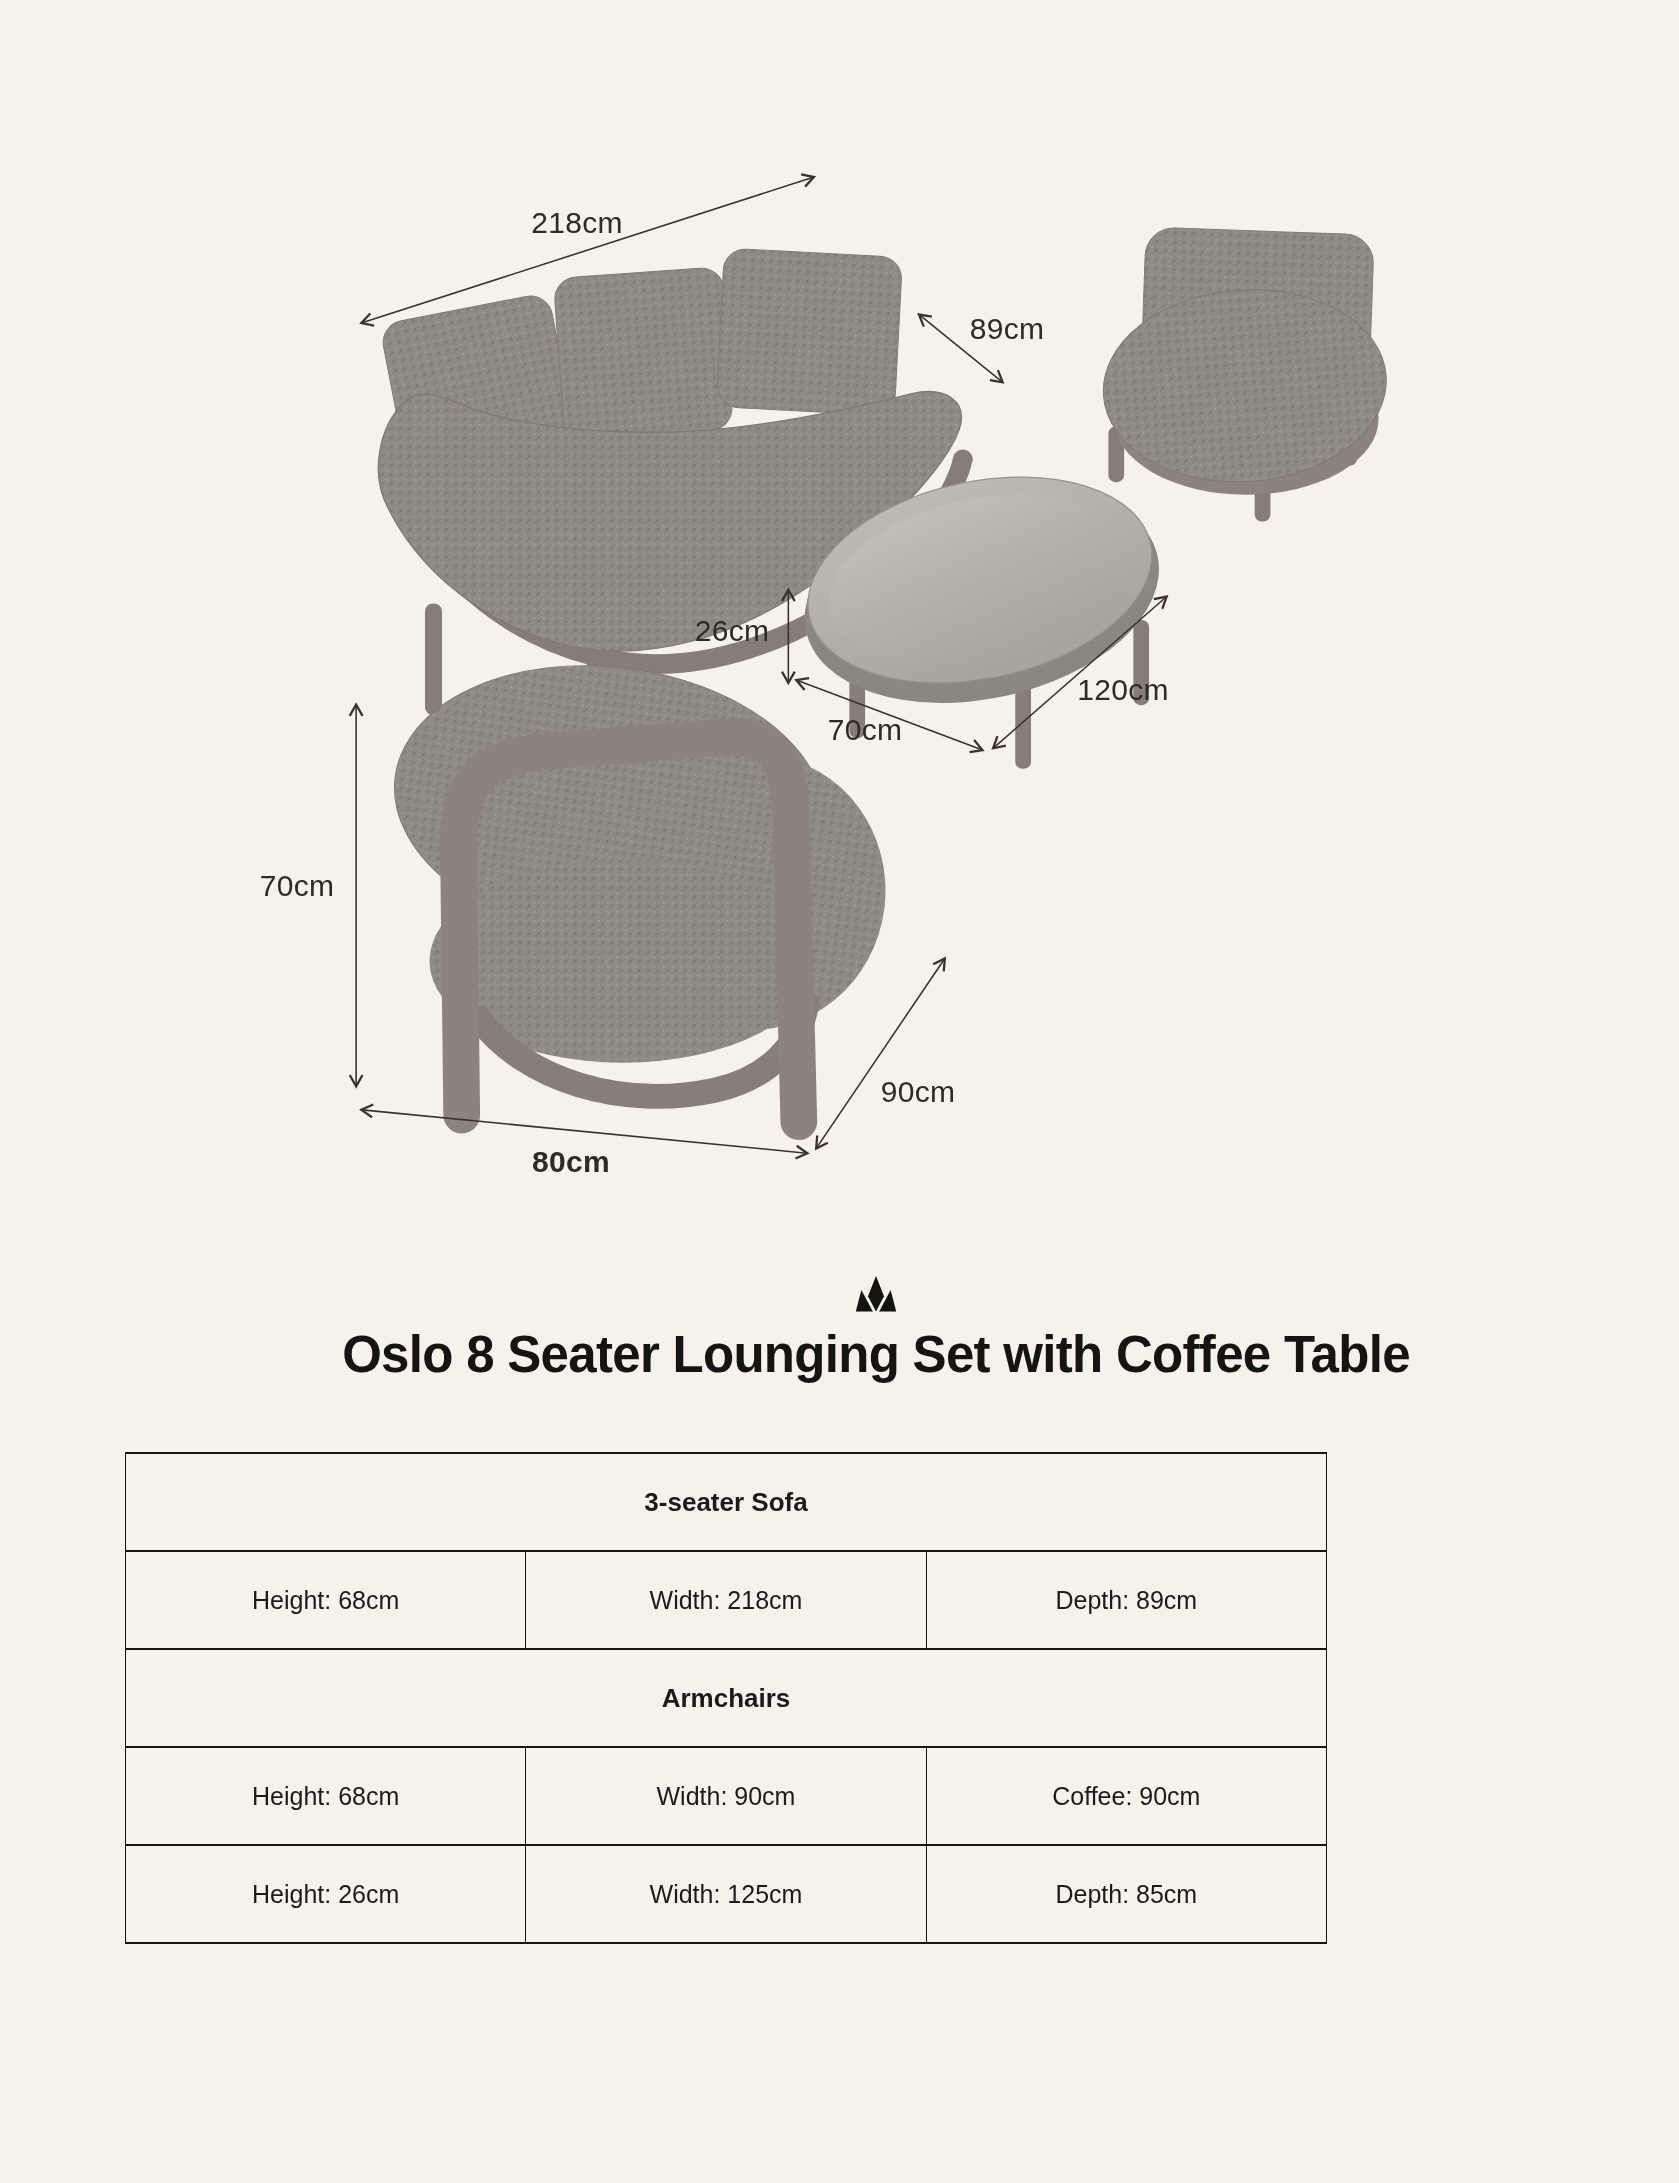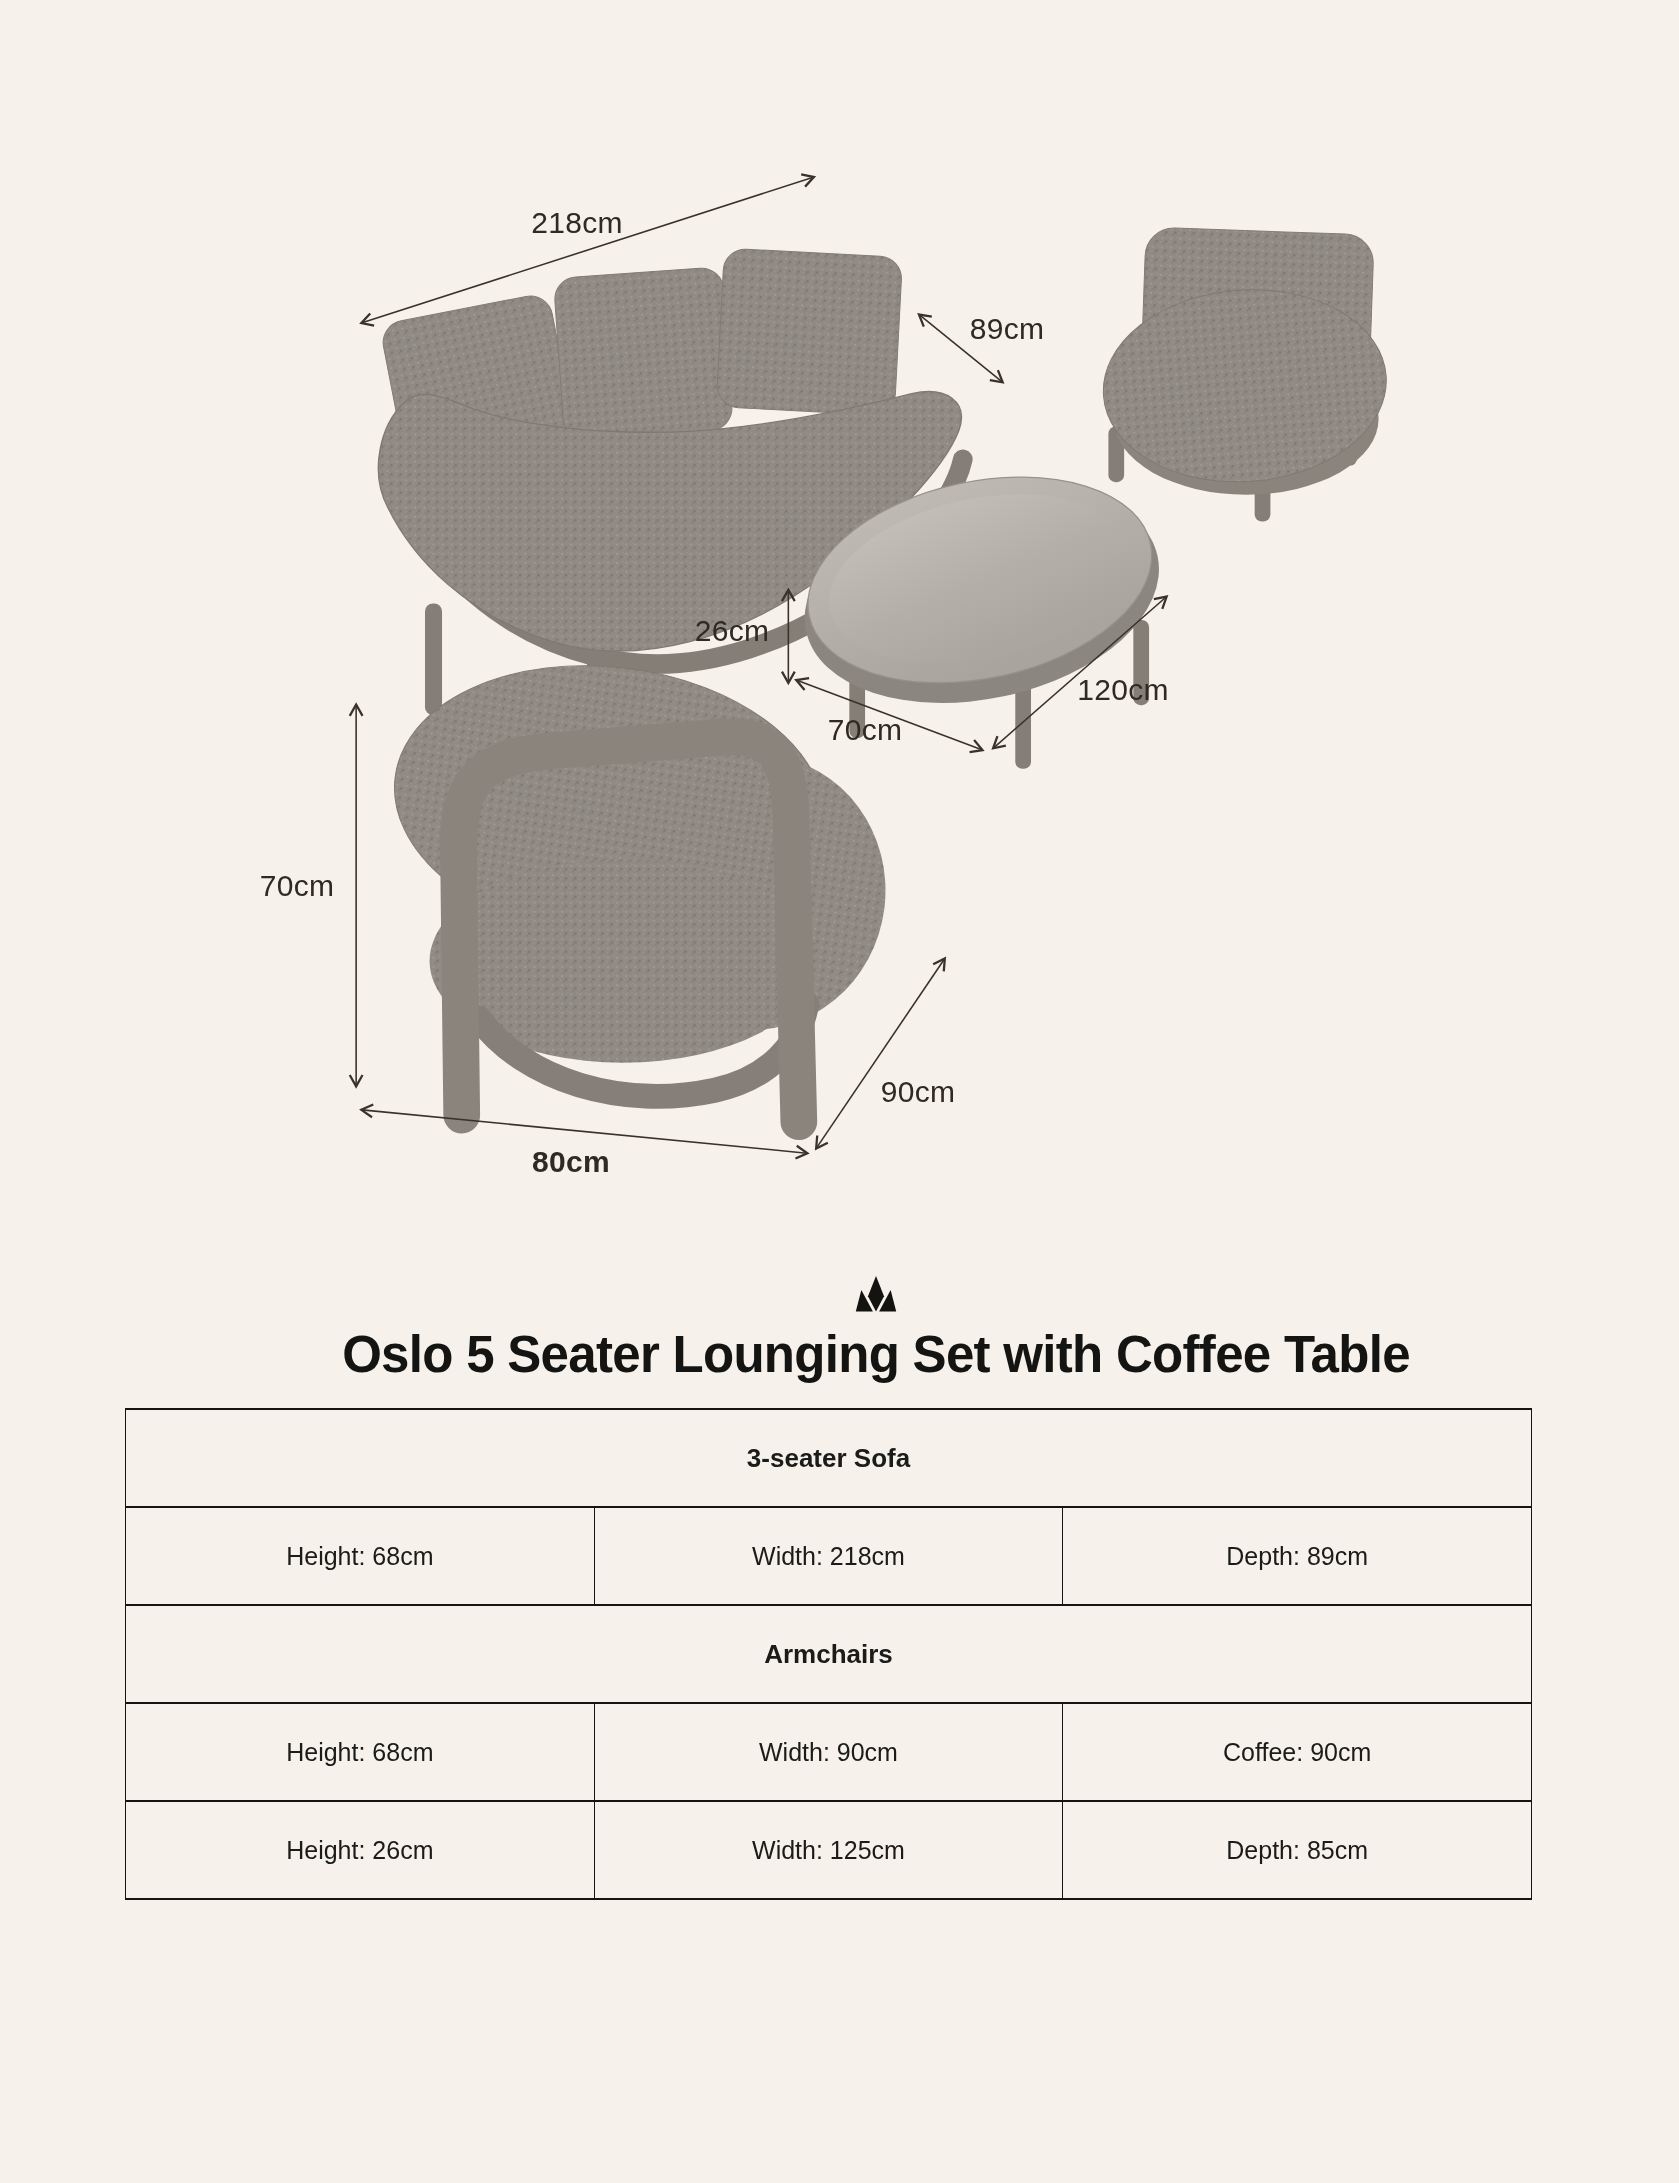--- a/index.html
+++ b/index.html
@@ -29,22 +29,22 @@
   .page-title {
     position: absolute; left: 876px; top: 1325px;
     transform: translateX(-50%);
     font-size: 51px; font-weight: 800;
     letter-spacing: -0.7px;
     color: #141412;
     white-space: nowrap;
     margin: 0;
   }
   .spec-table {
-    position: absolute; left: 125px; top: 1408px;
-    width: 1407px;
+    position: absolute; left: 125px; top: 1452px;
+    width: 1202px;
     border-collapse: collapse;
     table-layout: fixed;
     background: transparent;
   }
   .spec-table td {
     border: 1.3px solid #17130e;
     border-top-width: 2px;
     border-bottom-width: 2px;
     text-align: center;
     vertical-align: middle;
@@ -154,21 +154,21 @@
   <div class="brand">
     <svg width="46" height="37" viewBox="0 0 66 52">
       <g fill="#131310">
         <path d="M33,1 L44.5,30 L33,52 L21.5,30 Z"></path>
         <path d="M12,21 L28.5,52 L4,52 Z"></path>
         <path d="M54,21 L62,52 L37.5,52 Z"></path>
       </g>
     </svg>
   </div>
 
-  <h1 class="page-title">Oslo 5 Seater Lounging Set with Coffee Table</h1>
+  <h1 class="page-title">Oslo 8 Seater Lounging Set with Coffee Table</h1>
 
   <table class="spec-table">
     <tbody>
       <tr class="h">
         <td colspan="3">3-seater Sofa</td>
       </tr>
       <tr class="d">
         <td class="col1">Height: 68cm</td>
         <td class="col2">Width: 218cm</td>
         <td class="col3">Depth: 89cm</td>

